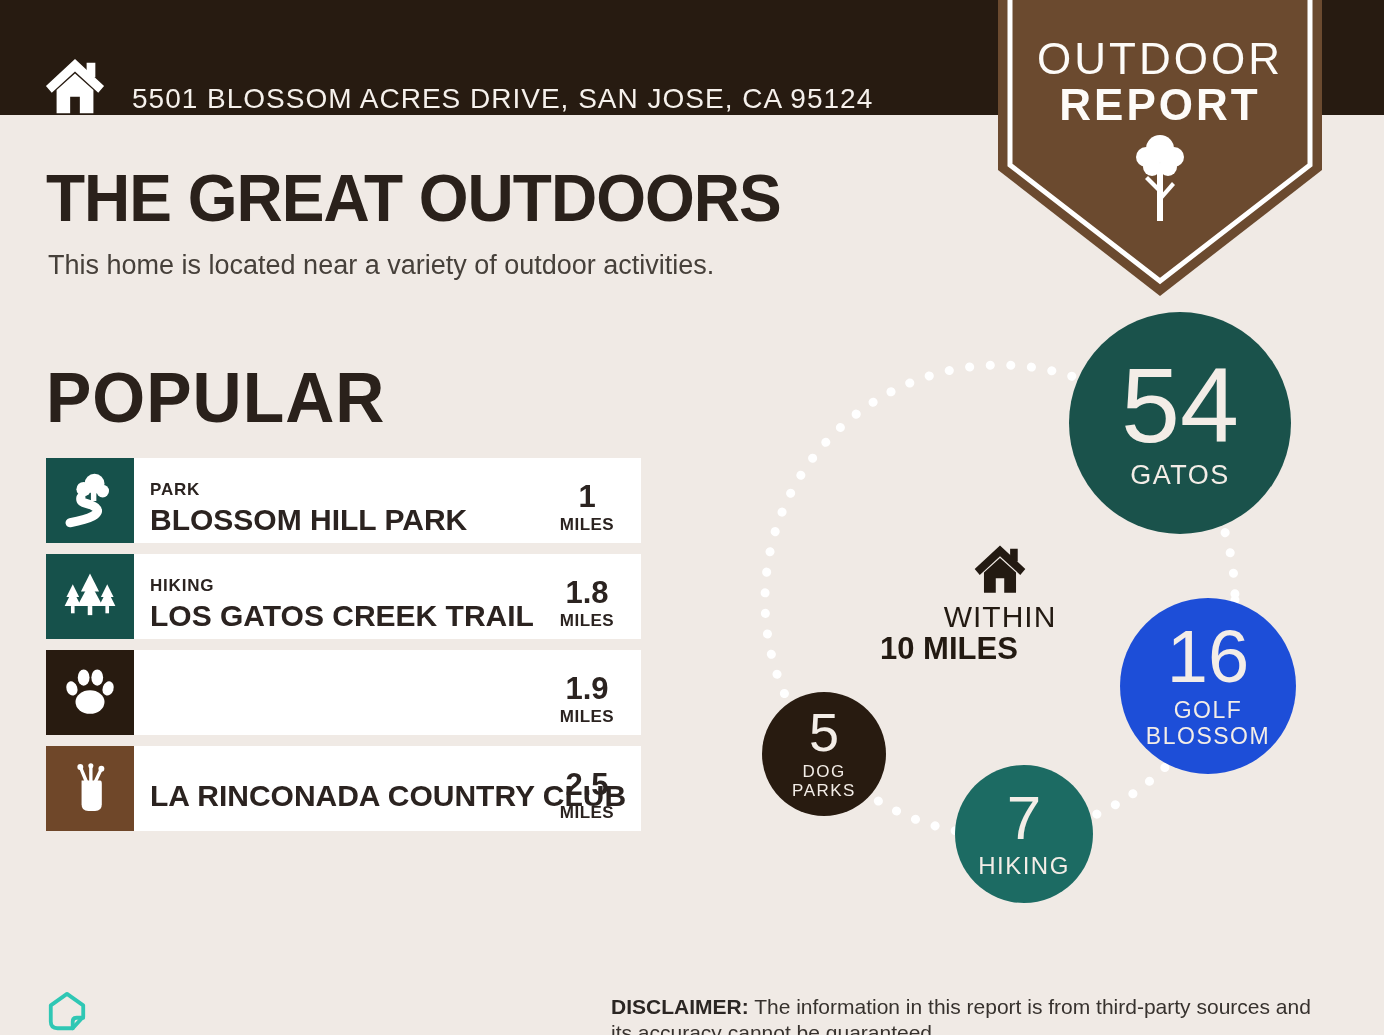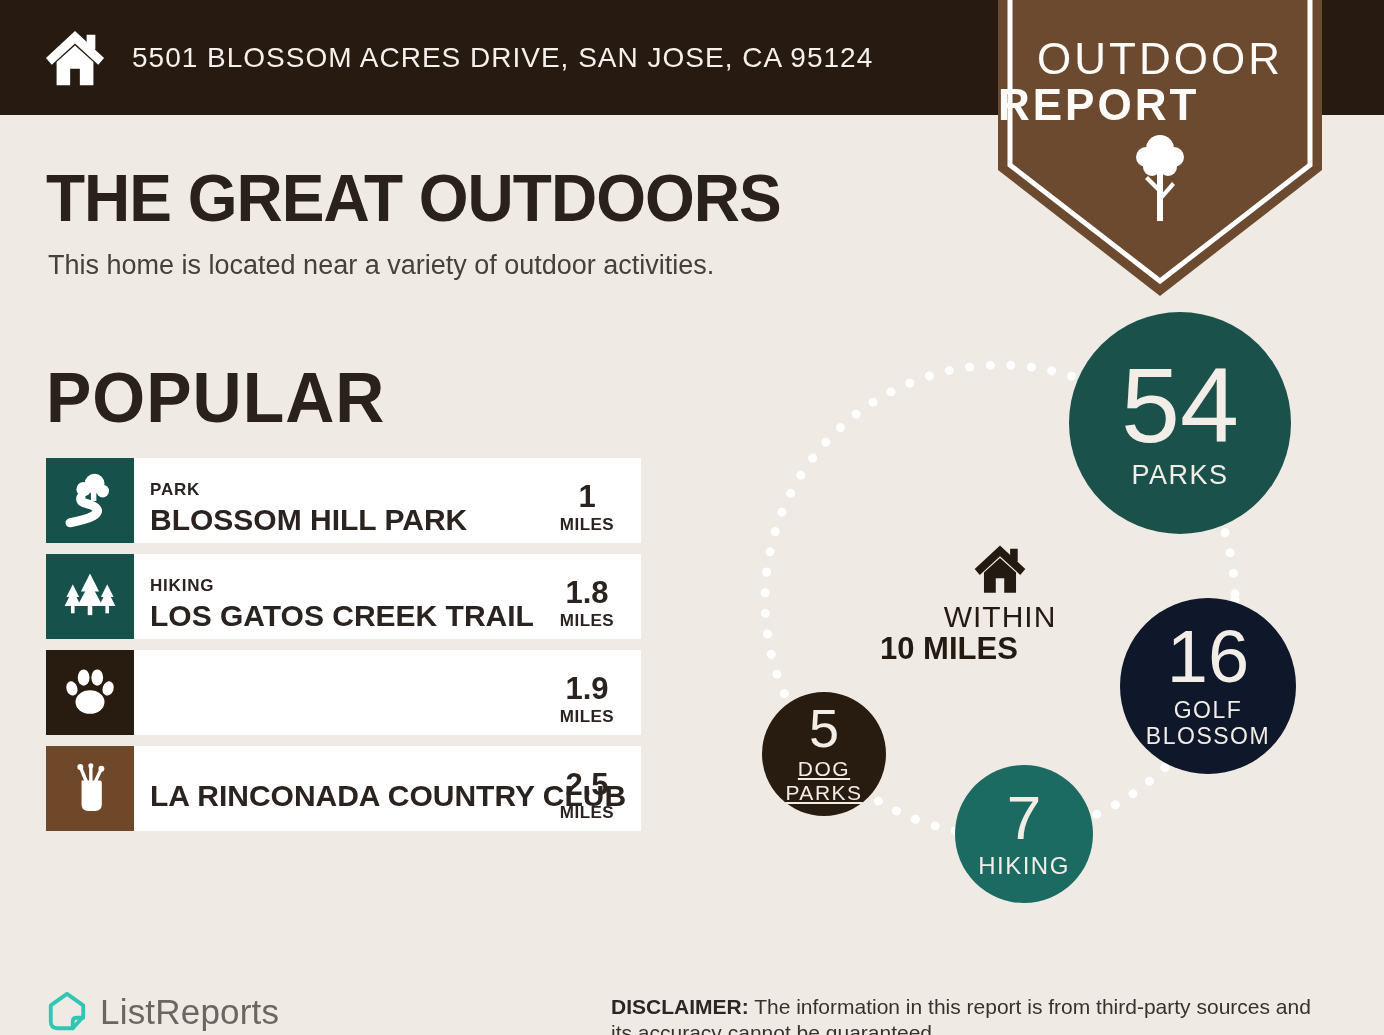--- a/index.html
+++ b/index.html
@@ -4,36 +4,36 @@
 <style>
   html,body{margin:0;padding:0;background:#d8d2cc;}
   .stage{
     position:relative;width:1384px;height:1035px;overflow:hidden;
     background:#f0eae5;font-family:"Liberation Sans",sans-serif;
     -webkit-font-smoothing:antialiased;
   }
   
   .topbar{
     position:absolute;left:0;top:0;width:1384px;height:115px;
-    background:#271b11;display:flex;align-items:center;
+    background:#271b11;display:flex;align-items:flex-end;
   }
   .topbar .home-ic{margin-left:44px;margin-right:26px;width:62px;height:58px;flex:0 0 auto;}
   .address{
     color:#f6f1ec;font-size:28px;letter-spacing:1px;font-weight:400;
     white-space:nowrap;
   }
   
   .badge{position:absolute;left:998px;top:0;width:324px;height:300px;z-index:5;}
   .badge svg.shape{position:absolute;left:0;top:0;}
   .badge .b-line1{
     position:absolute;left:0;top:34px;width:324px;text-align:center;
     color:#fdfbf8;font-size:44px;font-weight:400;letter-spacing:3px;
   }
   .badge .b-line2{
-    position:absolute;left:0;top:80px;width:324px;text-align:left;
+    position:absolute;left:0;top:80px;width:324px;text-align:center;
     color:#fdfbf8;font-size:44px;font-weight:700;letter-spacing:3px;
   }
   .badge .b-tree{position:absolute;left:131px;top:131px;}
   
   .title{
     position:absolute;left:46px;top:160px;
     font-size:64px;font-weight:700;letter-spacing:-1px;color:#2a211b;
     transform:scaleY(1.04);transform-origin:left top;white-space:nowrap;
   }
   .subtitle{
@@ -66,26 +66,26 @@
   .dotring{position:absolute;left:758px;top:358px;z-index:1;}
   .bubble{
     position:absolute;border-radius:50%;color:#f3ede7;text-align:center;
     display:flex;flex-direction:column;align-items:center;justify-content:center;z-index:2;
   }
   .bubble .bnum{line-height:0.95;font-weight:400;}
   .bubble .blab{letter-spacing:1.5px;line-height:1.15;}
   .bub-parks{left:1069px;top:312px;width:222px;height:222px;background:#1a524b;}
   .bub-parks .bnum{font-size:106px;}
   .bub-parks .blab{font-size:27px;margin-top:4px;}
-  .bub-golf{left:1120px;top:598px;width:176px;height:176px;background:#0f172a;}
+  .bub-golf{left:1120px;top:598px;width:176px;height:176px;background:#1d4ed8;}
   .bub-golf .bnum{font-size:74px;}
   .bub-golf .blab{font-size:23px;margin-top:4px;max-width:130px;}
   .bub-dog{left:762px;top:692px;width:124px;height:124px;background:#281b10;}
   .bub-dog .bnum{font-size:54px;}
-  .bub-dog .blab{font-size:21px;margin-top:3px;max-width:90px;text-decoration:underline;}
+  .bub-dog .blab{font-size:17px;margin-top:3px;max-width:90px;}
   .bub-hike{left:955px;top:765px;width:138px;height:138px;background:#1c6b63;}
   .bub-hike .bnum{font-size:62px;}
   .bub-hike .blab{font-size:24px;margin-top:4px;}
   .center-house{position:absolute;left:973px;top:544px;z-index:2;}
   .within1{
     position:absolute;left:880px;top:600px;width:240px;text-align:center;
     font-size:30px;color:#231a12;letter-spacing:1px;z-index:2;
   }
   .within2{
     position:absolute;left:880px;top:631px;width:240px;text-align:left;
@@ -235,21 +235,21 @@
     </div>
 
   </div>
 
   <svg class="dotring" width="484" height="484" viewBox="0 0 484 484" xmlns="http://www.w3.org/2000/svg">
     <circle cx="242" cy="242" r="235" fill="none" stroke="#ffffff" stroke-width="9" stroke-linecap="round" stroke-dasharray="0.1 20.6"></circle>
   </svg>
 
   <div class="bubble bub-parks">
     <div class="bnum">54</div>
-    <div class="blab">PARKS</div>
+    <div class="blab">GATOS</div>
   </div>
   <div class="bubble bub-golf">
     <div class="bnum">16</div>
     <div class="blab">GOLF BLOSSOM</div>
   </div>
   <div class="bubble bub-dog">
     <div class="bnum">5</div>
     <div class="blab">DOG PARKS</div>
   </div>
   <div class="bubble bub-hike">
@@ -263,19 +263,18 @@
     <path d="M13 33 L32 16 L51 33 V57 H37 V40 H27 V57 H13 Z"></path>
   </svg>
   <div class="within1">WITHIN</div>
   <div class="within2">10 MILES</div>
 
   <div class="brand">
     <svg width="42" height="44" viewBox="0 0 44 44" xmlns="http://www.w3.org/2000/svg" fill="none" stroke="#2fc7b4" stroke-width="4" stroke-linejoin="round" stroke-linecap="round">
       <path d="M22 3 L39 15 V27 L28 39 H12 C7.5 39 5 36.5 5 32 V15 Z"></path>
       <path d="M28 39 V32 Q28 28 32 28 H39"></path>
     </svg>
-    <div class="bname">ListReports</div>
   </div>
   <div class="disclaimer">
     <b>DISCLAIMER:</b><span> The information in this report is from third-party sources and its accuracy cannot be guaranteed.</span>
   </div>
 
 </div>
 
 </body></html>

